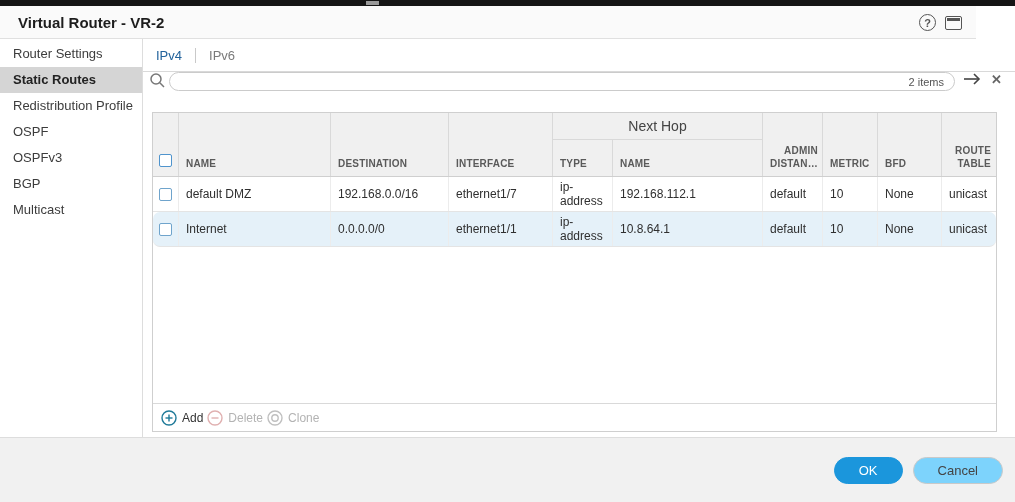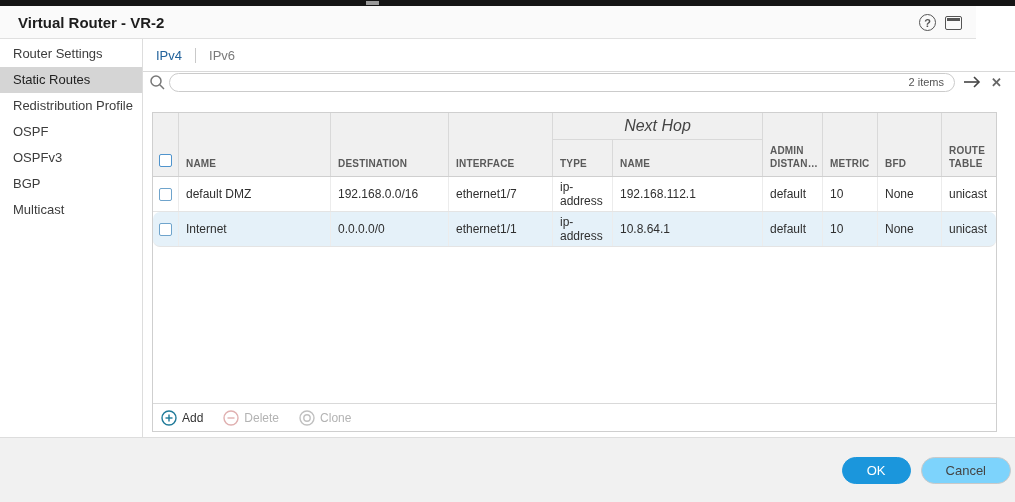--- a/index.html
+++ b/index.html
@@ -14,65 +14,65 @@
   .dlg-header { position:absolute; top:6px; left:0; width:976px; height:33px; background:#fafafa; border-bottom:1px solid #e0e0e0; }
   .dlg-title { position:absolute; left:18px; top:0; line-height:33px; font-size:15px; font-weight:700; color:#1d1d1d; }
   .hdr-icons { position:absolute; right:14px; top:8px; display:flex; gap:9px; align-items:center; }
   .help-icon { width:17px; height:17px; border:1.4px solid #555; border-radius:50%; color:#555; font-size:11px; font-weight:700; display:flex; align-items:center; justify-content:center; cursor:pointer; }
   .win-icon { width:17px; height:14px; border:1.4px solid #555; border-radius:2px; position:relative; cursor:pointer; }
   .win-icon::before { content:""; position:absolute; top:1px; left:1px; right:1px; height:3px; background:#555; }
 
   
   .sidebar { position:absolute; top:39px; left:0; width:143px; height:398px; background:#fff; border-right:1px solid #ddd; padding-top:2px; }
   .side-item { height:26px; line-height:26px; padding-left:13px; font-size:13px; color:#3c3c3c; cursor:pointer; white-space:nowrap; }
-  .side-item.selected { background:#d5d5d5; font-weight:400; color:#222; }
+  .side-item.selected { background:#d5d5d5; font-weight:700; color:#222; }
 
   
   .main { position:absolute; top:39px; left:143px; width:872px; height:398px; background:#fff; }
   .tabs-row { position:absolute; top:0; left:0; width:100%; height:33px; border-bottom:1px solid #d9d9d9; display:flex; align-items:center; }
   .tab { font-size:13px; padding:0 13px; cursor:pointer; color:#7a7a7a; }
   .tab.active { color:#23639c; font-weight:400; }
   .tab-sep { width:1px; height:15px; background:#c9c9c9; }
 
   
-  .search-row { position:absolute; top:23px; left:0; width:100%; height:40px; display:flex; align-items:center; }
+  .search-row { position:absolute; top:33px; left:0; width:100%; height:40px; display:flex; align-items:flex-start; }
   .search-glass { margin-left:6px; flex:0 0 auto; }
   .search-pill { position:relative; margin-left:3px; width:786px; height:19px; border:1px solid #cbcbcb; border-radius:10px; display:flex; align-items:center; }
   .search-input { flex:1; border:none; outline:none; background:transparent; font-size:12px; padding:0 10px; color:#333; height:15px; }
   .items-count { font-size:11px; color:#555; padding-right:10px; white-space:nowrap; }
   .arrow-icon { margin-left:8px; cursor:pointer; }
   .clear-icon { margin-left:8px; margin-right:10px; font-size:13px; color:#666; cursor:pointer; font-weight:700; }
 
   
   .table-wrap { position:absolute; left:9px; top:73px; width:845px; height:320px; border:1px solid #cfcfcf; background:#fff; }
   .grid-cols { display:grid; grid-template-columns:26px 152px 118px 104px 60px 150px 60px 55px 64px 56px; }
   .thead { background:#f0f0f0; border-bottom:1px solid #cfcfcf; grid-template-rows:27px 36px; }
   .th { font-size:10px; font-weight:700; color:#5a5a5a; letter-spacing:.2px; padding:4px 7px 6px 7px; border-right:1px solid #d9d9d9; display:flex; align-items:flex-end; line-height:1.25; }
-  .th.span2 { grid-row:1 / 3; }
-  .th-group { grid-column:5 / 7; grid-row:1; border-bottom:1px solid #d9d9d9; border-right:1px solid #d9d9d9; display:flex; align-items:center; justify-content:center; font-size:16px; font-weight:400; color:#444;font-style:italic; }
+  .th.span2 { grid-row:1 / 3;text-align:right; }
+  .th-group { grid-column:5 / 7; grid-row:1; border-bottom:1px solid #d9d9d9; border-right:1px solid #d9d9d9; display:flex; align-items:center; justify-content:center; font-size:14px; font-weight:400; color:#444; }
   .th-cb { grid-row:1 / 3; border-right:1px solid #d9d9d9; display:flex; align-items:flex-end; justify-content:center; padding-bottom:9px; }
   .th:last-child { border-right:none; }
 
   .trow { grid-template-rows:34px; border-bottom:1px solid #e4e4e4; cursor:pointer; }
   .trow.selected { background:#e5f1f9;border-radius:7px; }
   .td { font-size:12px; color:#2f2f2f; padding:4px 7px; border-right:1px solid #ececec; display:flex; align-items:center; line-height:1.2; overflow:hidden; }
   .td:last-child { border-right:none; }
   .td-cb { border-right:1px solid #ececec; display:flex; align-items:center; justify-content:center; }
 
   .cb { width:13px; height:13px; border:1px solid #6fa4cc; border-radius:2px; background:#fff; display:inline-block; cursor:pointer; }
   .cb.hdr { border-color:#4f94cd; }
 
   
-  .tbl-toolbar { position:absolute; bottom:0; left:0; width:100%; height:28px; border-top:1px solid #d9d9d9; display:flex; align-items:center; gap:20px; padding-left:8px; background:#fff; }
+  .tbl-toolbar { position:absolute; bottom:0; left:0; width:100%; height:28px; border-top:1px solid #d9d9d9; display:flex; align-items:center; gap:4px; padding-left:8px; background:#fff; }
   .tb-btn { display:flex; align-items:center; gap:5px; font-size:12px; cursor:pointer; }
   .tb-btn .lbl { color:#333; }
   .tb-btn.disabled .lbl { color:#b3b3b3; }
 
   
-  .dlg-footer { position:absolute; top:437px; left:0; width:1015px; height:65px; background:#f1f1f1; border-top:1px solid #ddd; display:flex; align-items:center; justify-content:flex-end; gap:10px; padding-right:4px; }
+  .dlg-footer { position:absolute; top:437px; left:0; width:1015px; height:65px; background:#f1f1f1; border-top:1px solid #ddd; display:flex; align-items:center; justify-content:flex-end; gap:10px; padding-right:12px; }
   .btn { height:27px; border-radius:14px; font-size:13px; padding:0 24px; cursor:pointer; border:1px solid transparent; font-family:"Liberation Sans", sans-serif; }
   .btn-ok { background:#1b96dc; color:#fff; border-color:#1b96dc; }
   .btn-cancel { background:#7dd3fc; color:#444; border-color:#c9c9c9; }
 </style>
 </head>
 <body>
 
 <div class="app">
 
   <div class="top-strip">

